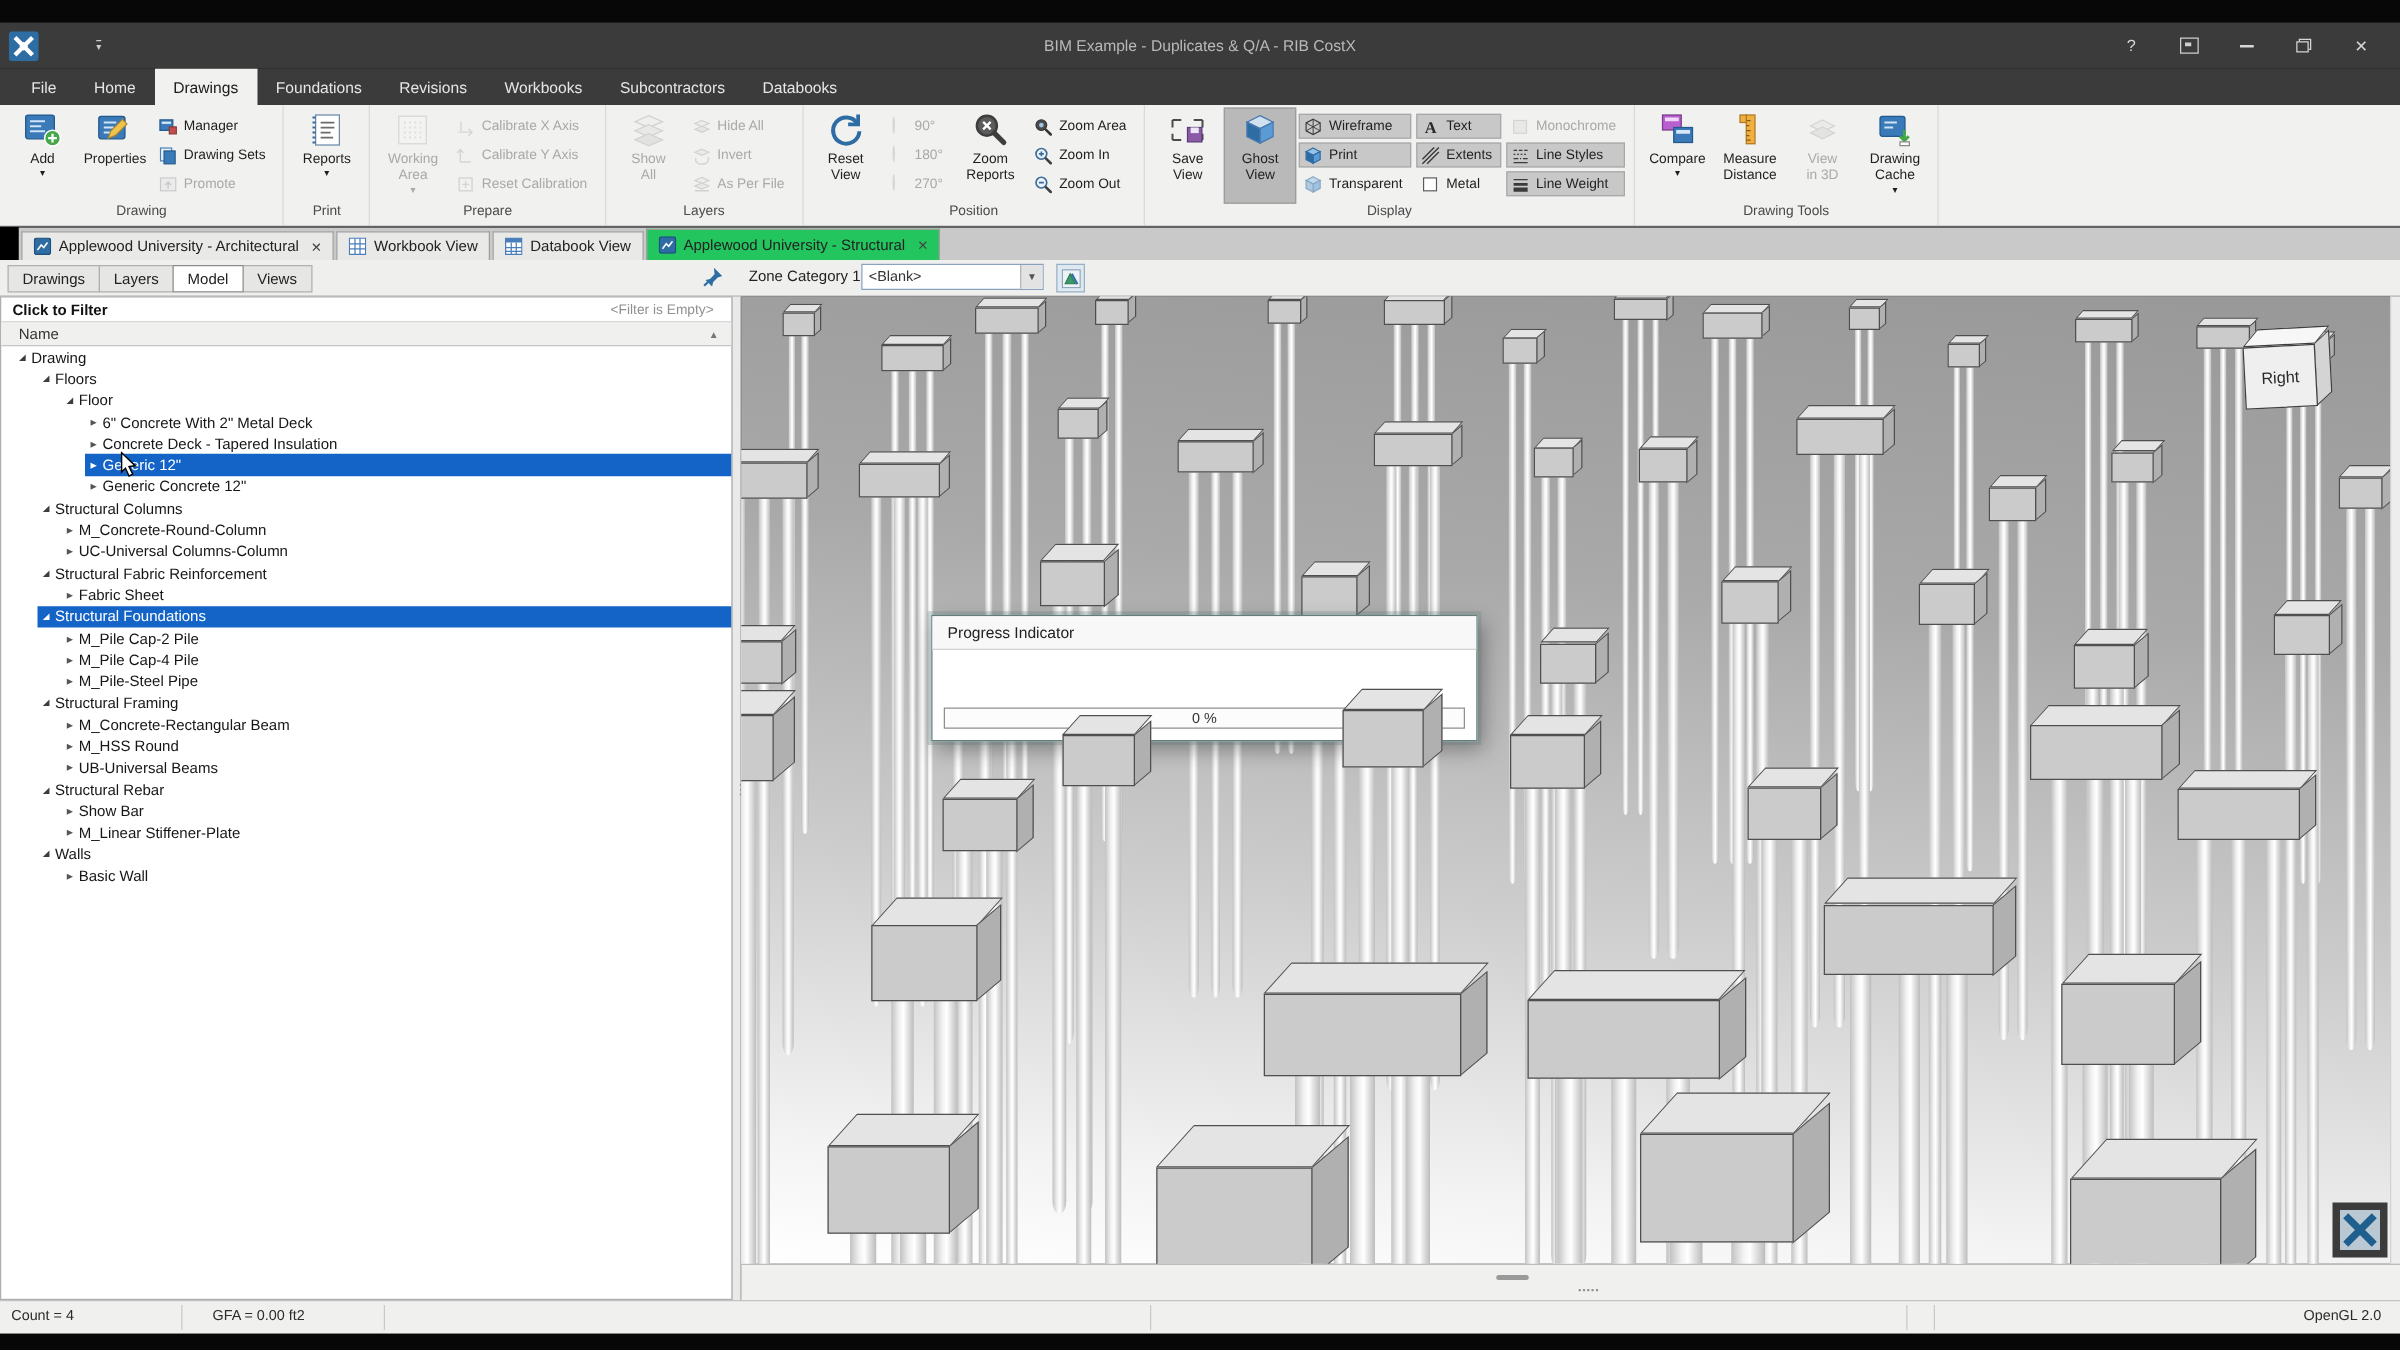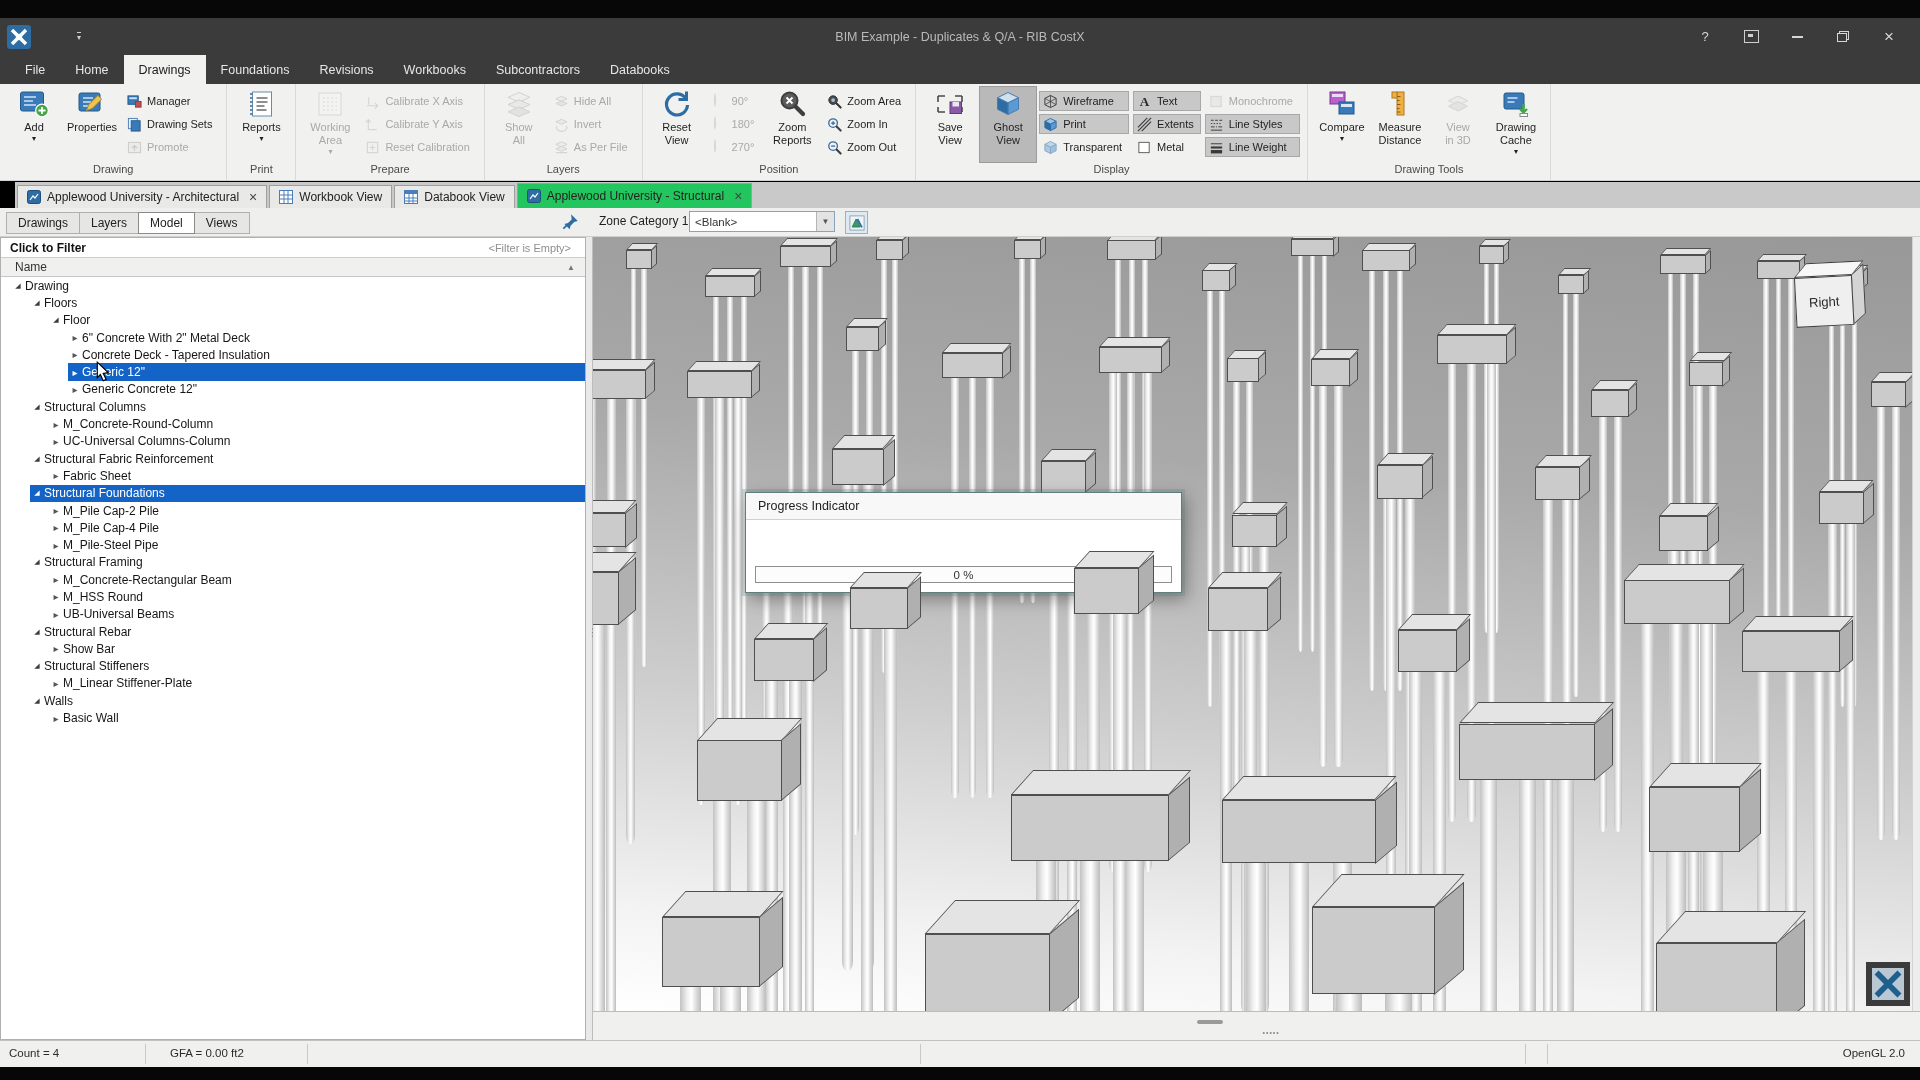--- a/index.html
+++ b/index.html
@@ -695,27 +695,20 @@
           </span>
         </div>
         <div class="trow">
           <span style="width: 48px; flex: 0 0 auto;"></span>
           <span class="tsel">
             <span class="arrow col">▸</span>
             <span>Show Bar</span>
           </span>
         </div>
         <div class="trow">
-          <span style="width: 29px; flex: 0 0 auto;"></span>
-          <span class="tsel">
-            <span class="arrow exp">◢</span>
-            <span>Structural Stiffeners</span>
-          </span>
-        </div>
-        <div class="trow">
           <span style="width: 48px; flex: 0 0 auto;"></span>
           <span class="tsel">
             <span class="arrow col">▸</span>
             <span>M_Linear Stiffener-Plate</span>
           </span>
         </div>
         <div class="trow">
           <span style="width: 29px; flex: 0 0 auto;"></span>
           <span class="tsel">
             <span class="arrow exp">◢</span>

